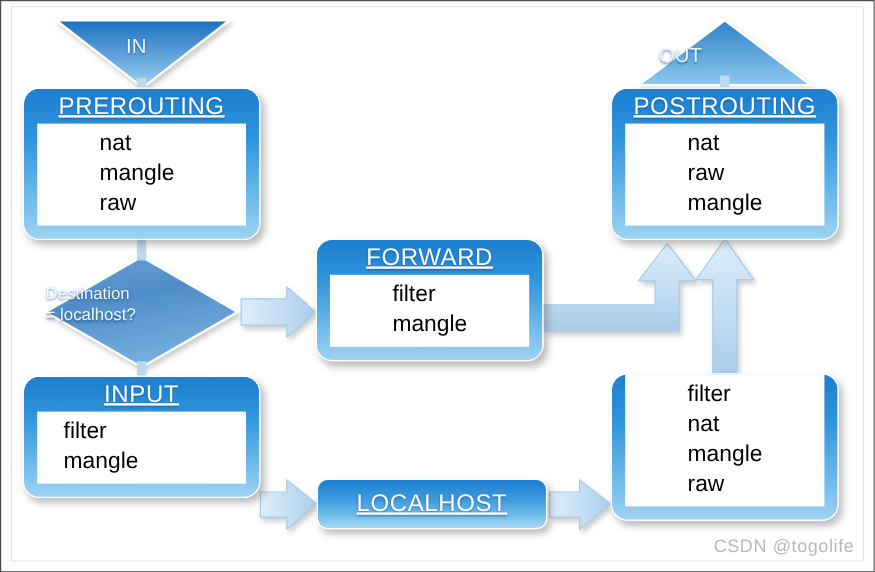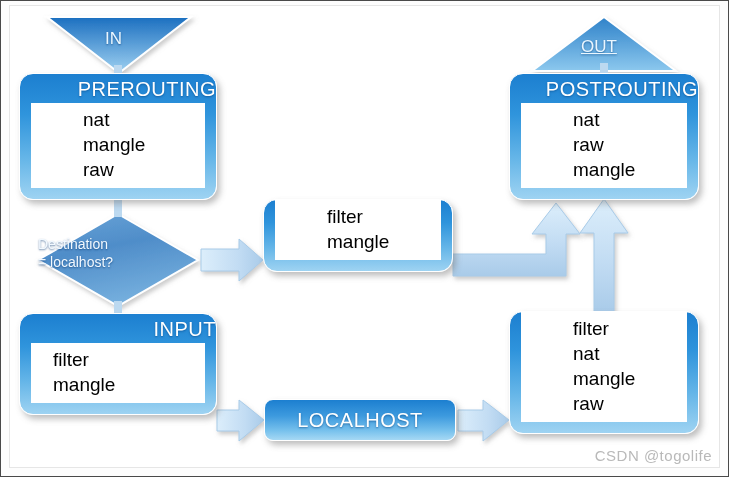--- a/index.html
+++ b/index.html
@@ -33,28 +33,29 @@
     position: absolute;
     border-radius: 14px;
     background: linear-gradient(to bottom, #1c7fd0 0%, #2f94dc 32%, #66b6e8 68%, #9ed3f2 100%);
     box-shadow: 3px 4px 6px rgba(110,110,110,0.45);
     border: 1px solid #ffffff;
     box-sizing: border-box;
     padding: 0;
   }
   .chain-title {
     color: #ffffff;
-    text-align: right;
+    text-align: center;
     font-size: 20px;
     letter-spacing: 0.5px;
     text-shadow: 0 1px 2px rgba(0,60,120,0.55);
     padding-top: 5px;
     padding-bottom: 3px;
     line-height: 1.05;
     user-select: none;
+    text-decoration: underline;
   }
   .chain-tables {
     background: #ffffff;
     margin: 0 11px 11px 11px;
     padding: 4px 0 6px 0;
     min-height: 10px;
     box-sizing: border-box;
   }
   .chain-tables .tbl {
     font-size: 19px;
@@ -222,21 +223,21 @@
     <g>
       <rect x="113" y="64" width="8" height="12" fill="#bcd9f0"></rect>
     </g>
 
     <g>
       <rect x="599" y="62" width="8" height="14" fill="#bcd9f0"></rect>
     </g>
   </svg>
 
   <div class="tri-label" style="left:104px; top:28px;">IN</div>
-  <div class="tri-label" style="left:580px; top:36px;text-decoration:underline;">OUT</div>
+  <div class="tri-label" style="left:548px; top:36px;">OUT</div>
 
   <div id="diamond">
     <div class="dia-label">
       <span>Destination</span><br>
       <span>= localhost?</span>
     </div>
   </div>
 
   <div class="chain-box" id="box-prerouting">
     <div class="chain-title">PREROUTING</div>
@@ -250,20 +251,21 @@
   <div class="chain-box" id="box-postrouting">
     <div class="chain-title">POSTROUTING</div>
     <div class="chain-tables">
       <div class="tbl">nat</div>
       <div class="tbl">raw</div>
       <div class="tbl">mangle</div>
     </div>
   </div>
 
   <div class="chain-box" id="box-forward">
+    <div class="chain-title">FORWARD</div>
     <div class="chain-tables">
       <div class="tbl">filter</div>
       <div class="tbl">mangle</div>
     </div>
   </div>
 
   <div class="chain-box" id="box-input">
     <div class="chain-title">INPUT</div>
     <div class="chain-tables left-pad">
       <div class="tbl">filter</div>

